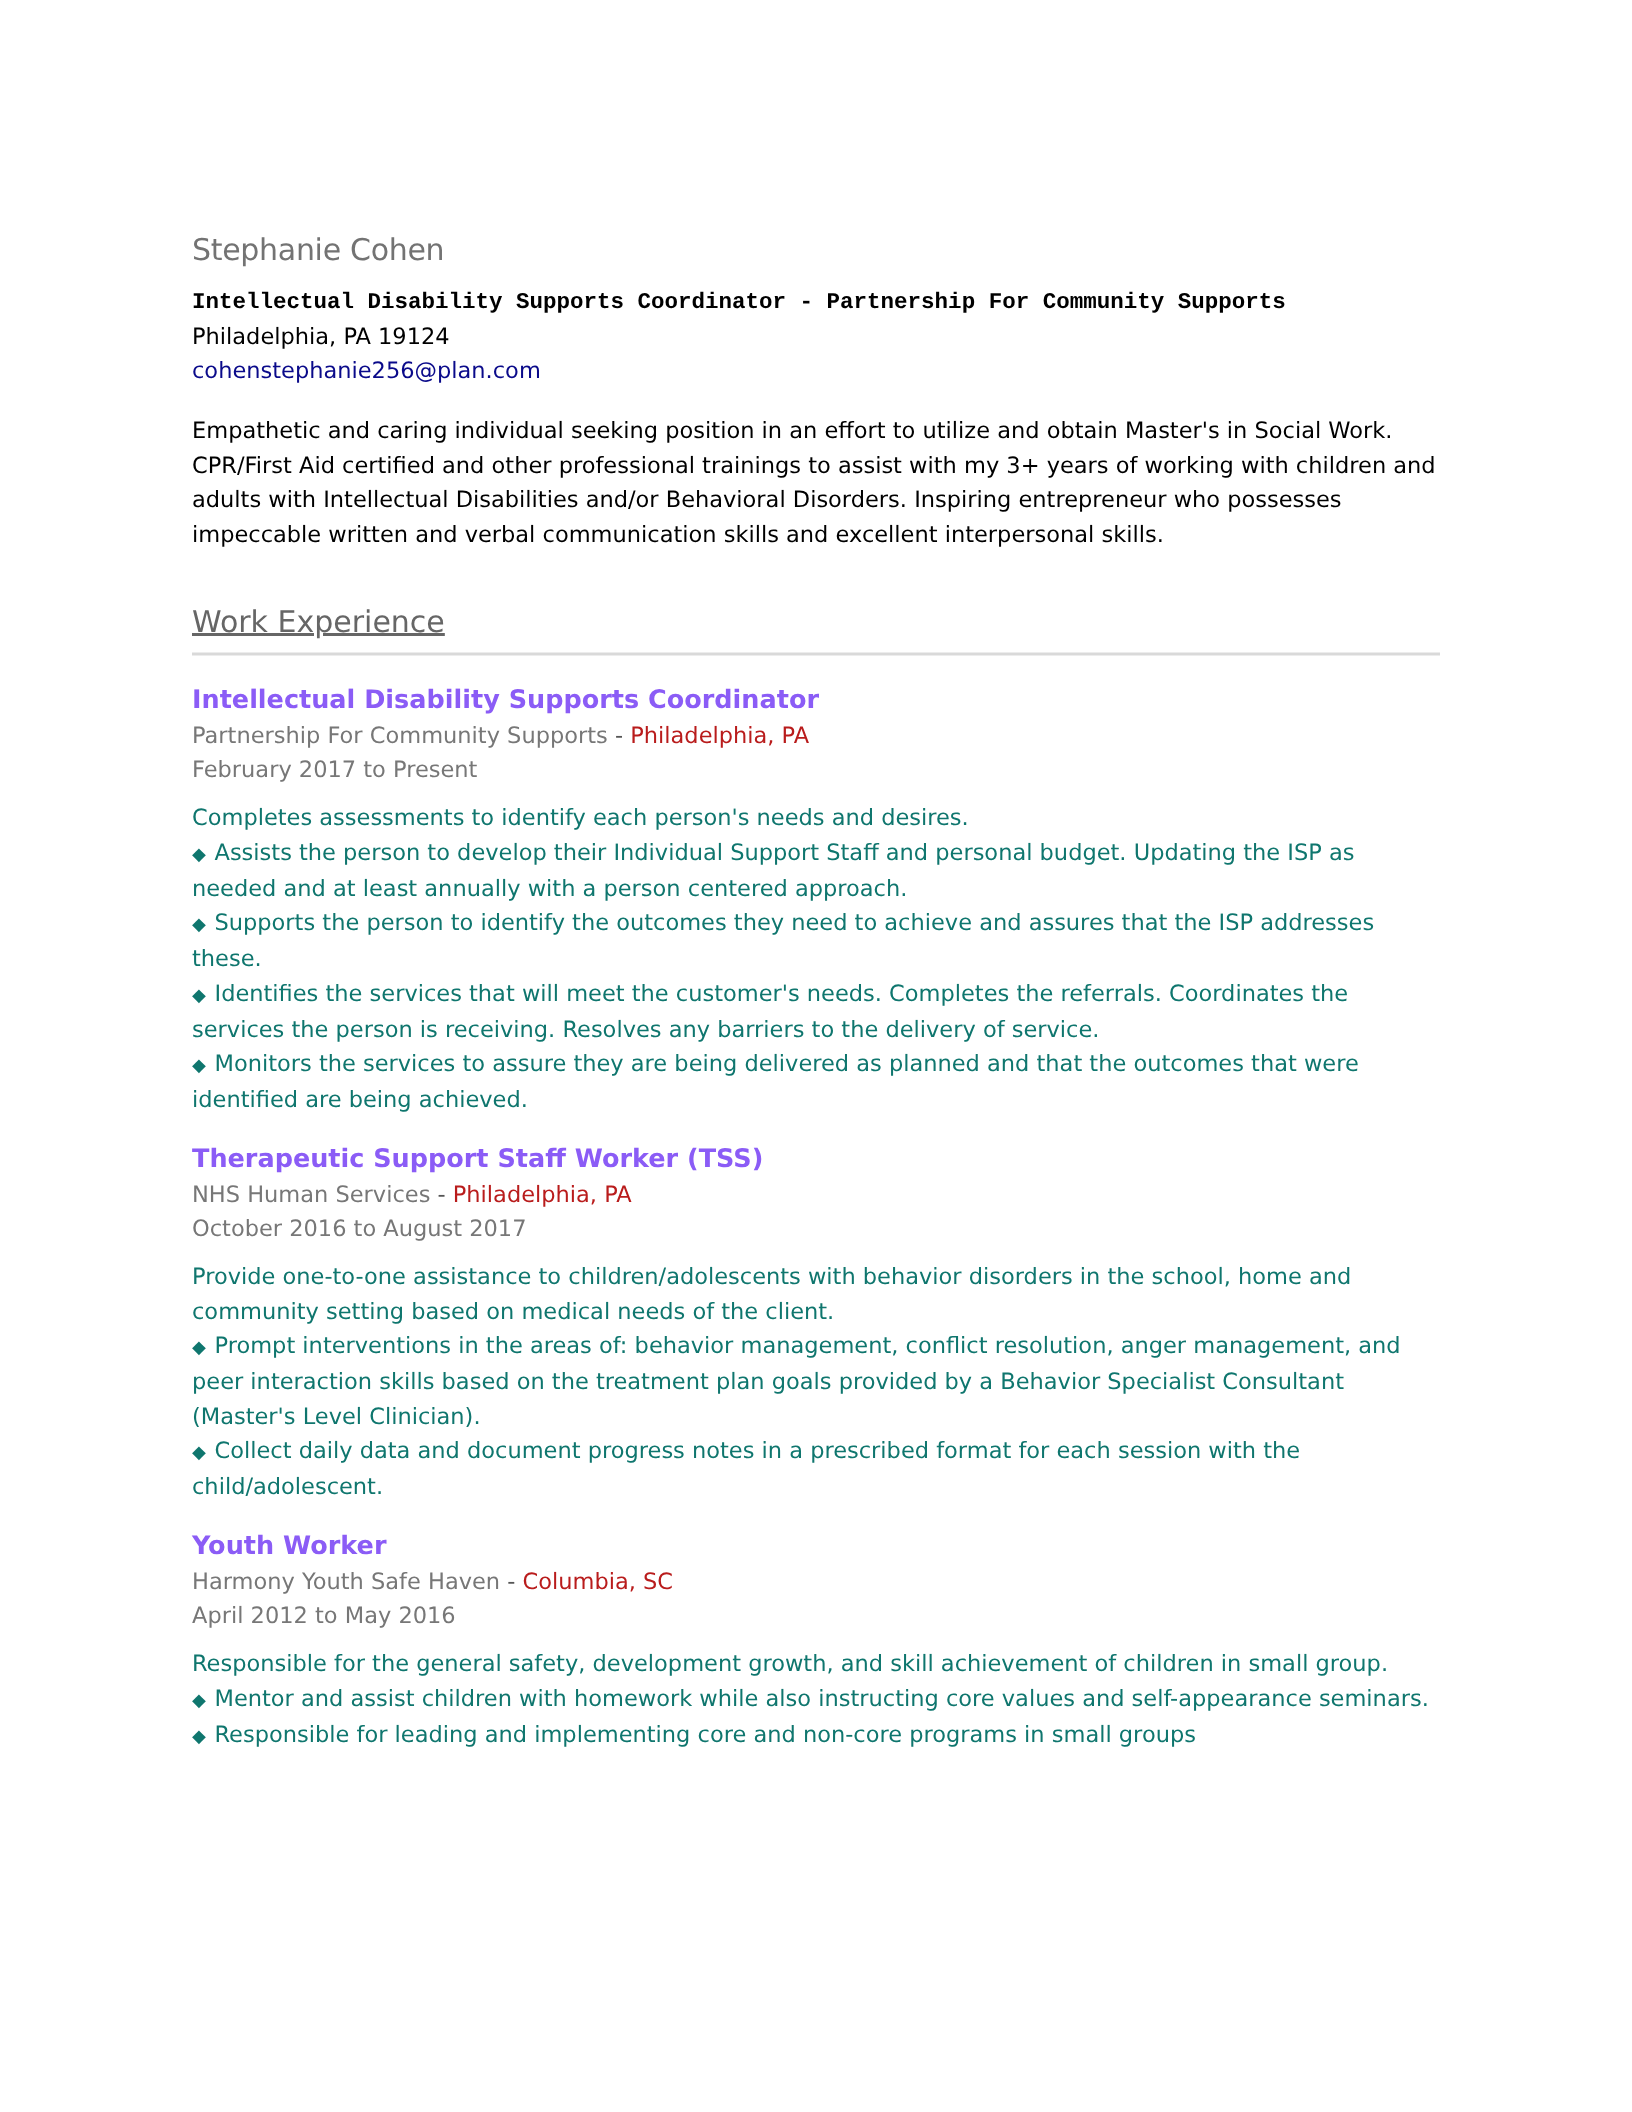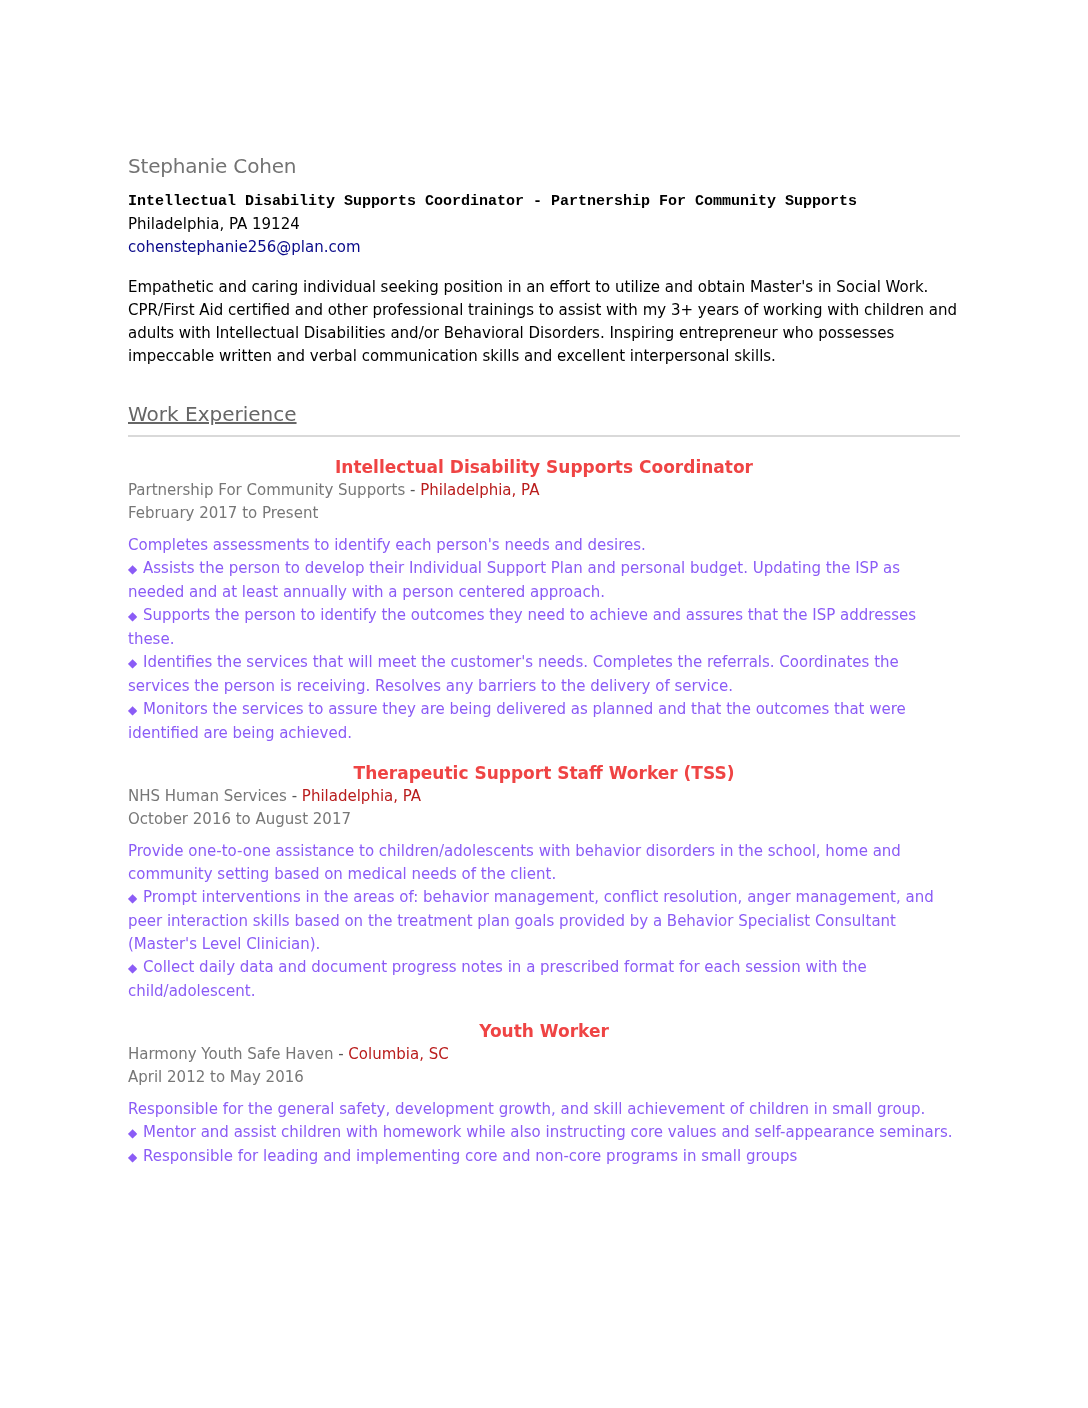--- a/index.html
+++ b/index.html
@@ -70,40 +70,39 @@
       margin-top: 18px;
     }
     .job + .job {
       margin-top: 16px;
     }
     .job-title {
       font-size: 17px;
       font-weight: bold;
       line-height: 24px;
       margin: 0;
-      color: #ef4444;
-      text-align: center;
+      color: #8b5cf6;
     }
     .job-company, .job-dates {
       font-size: 15px;
       line-height: 23px;
       color: #777777;
       margin: 0;
     }
     .job-company .sep {
       color: #555;
     }
     .job-company .loc {
       color: #b91c1c;
     }
     .job-desc {
       margin-top: 9px;
       font-size: 15px;
       line-height: 23px;
-      color: #8b5cf6;
+      color: #0f766e;
     }
     .job-desc p {
       margin: 0;
     }
     .bullet-glyph {
       display: inline-block;
       width: 10px;
       margin-right: 5px;
       font-size: 12px;
     }
@@ -129,21 +128,21 @@
     <div class="divider"></div>
 
     <div class="job">
       <div class="job-title">Intellectual Disability Supports Coordinator</div>
       <div class="job-company">
         <span>Partnership For Community Supports</span><span class="sep"> - </span><span class="loc">Philadelphia, PA</span>
       </div>
       <div class="job-dates">February 2017 to Present</div>
       <div class="job-desc">
         <p>Completes assessments to identify each person's needs and desires.</p>
-        <p><span class="bullet-glyph">◆</span><span>Assists the person to develop their Individual Support Plan and personal budget. Updating the ISP as needed and at least annually with a person centered approach.</span></p>
+        <p><span class="bullet-glyph">◆</span><span>Assists the person to develop their Individual Support Staff and personal budget. Updating the ISP as needed and at least annually with a person centered approach.</span></p>
         <p><span class="bullet-glyph">◆</span><span>Supports the person to identify the outcomes they need to achieve and assures that the ISP addresses these.</span></p>
         <p><span class="bullet-glyph">◆</span><span>Identifies the services that will meet the customer's needs. Completes the referrals. Coordinates the services the person is receiving. Resolves any barriers to the delivery of service.</span></p>
         <p><span class="bullet-glyph">◆</span><span>Monitors the services to assure they are being delivered as planned and that the outcomes that were identified are being achieved.</span></p>
       </div>
     </div>
 
     <div class="job">
       <div class="job-title">Therapeutic Support Staff Worker (TSS)</div>
       <div class="job-company">
         <span>NHS Human Services</span><span class="sep"> - </span><span class="loc">Philadelphia, PA</span>

